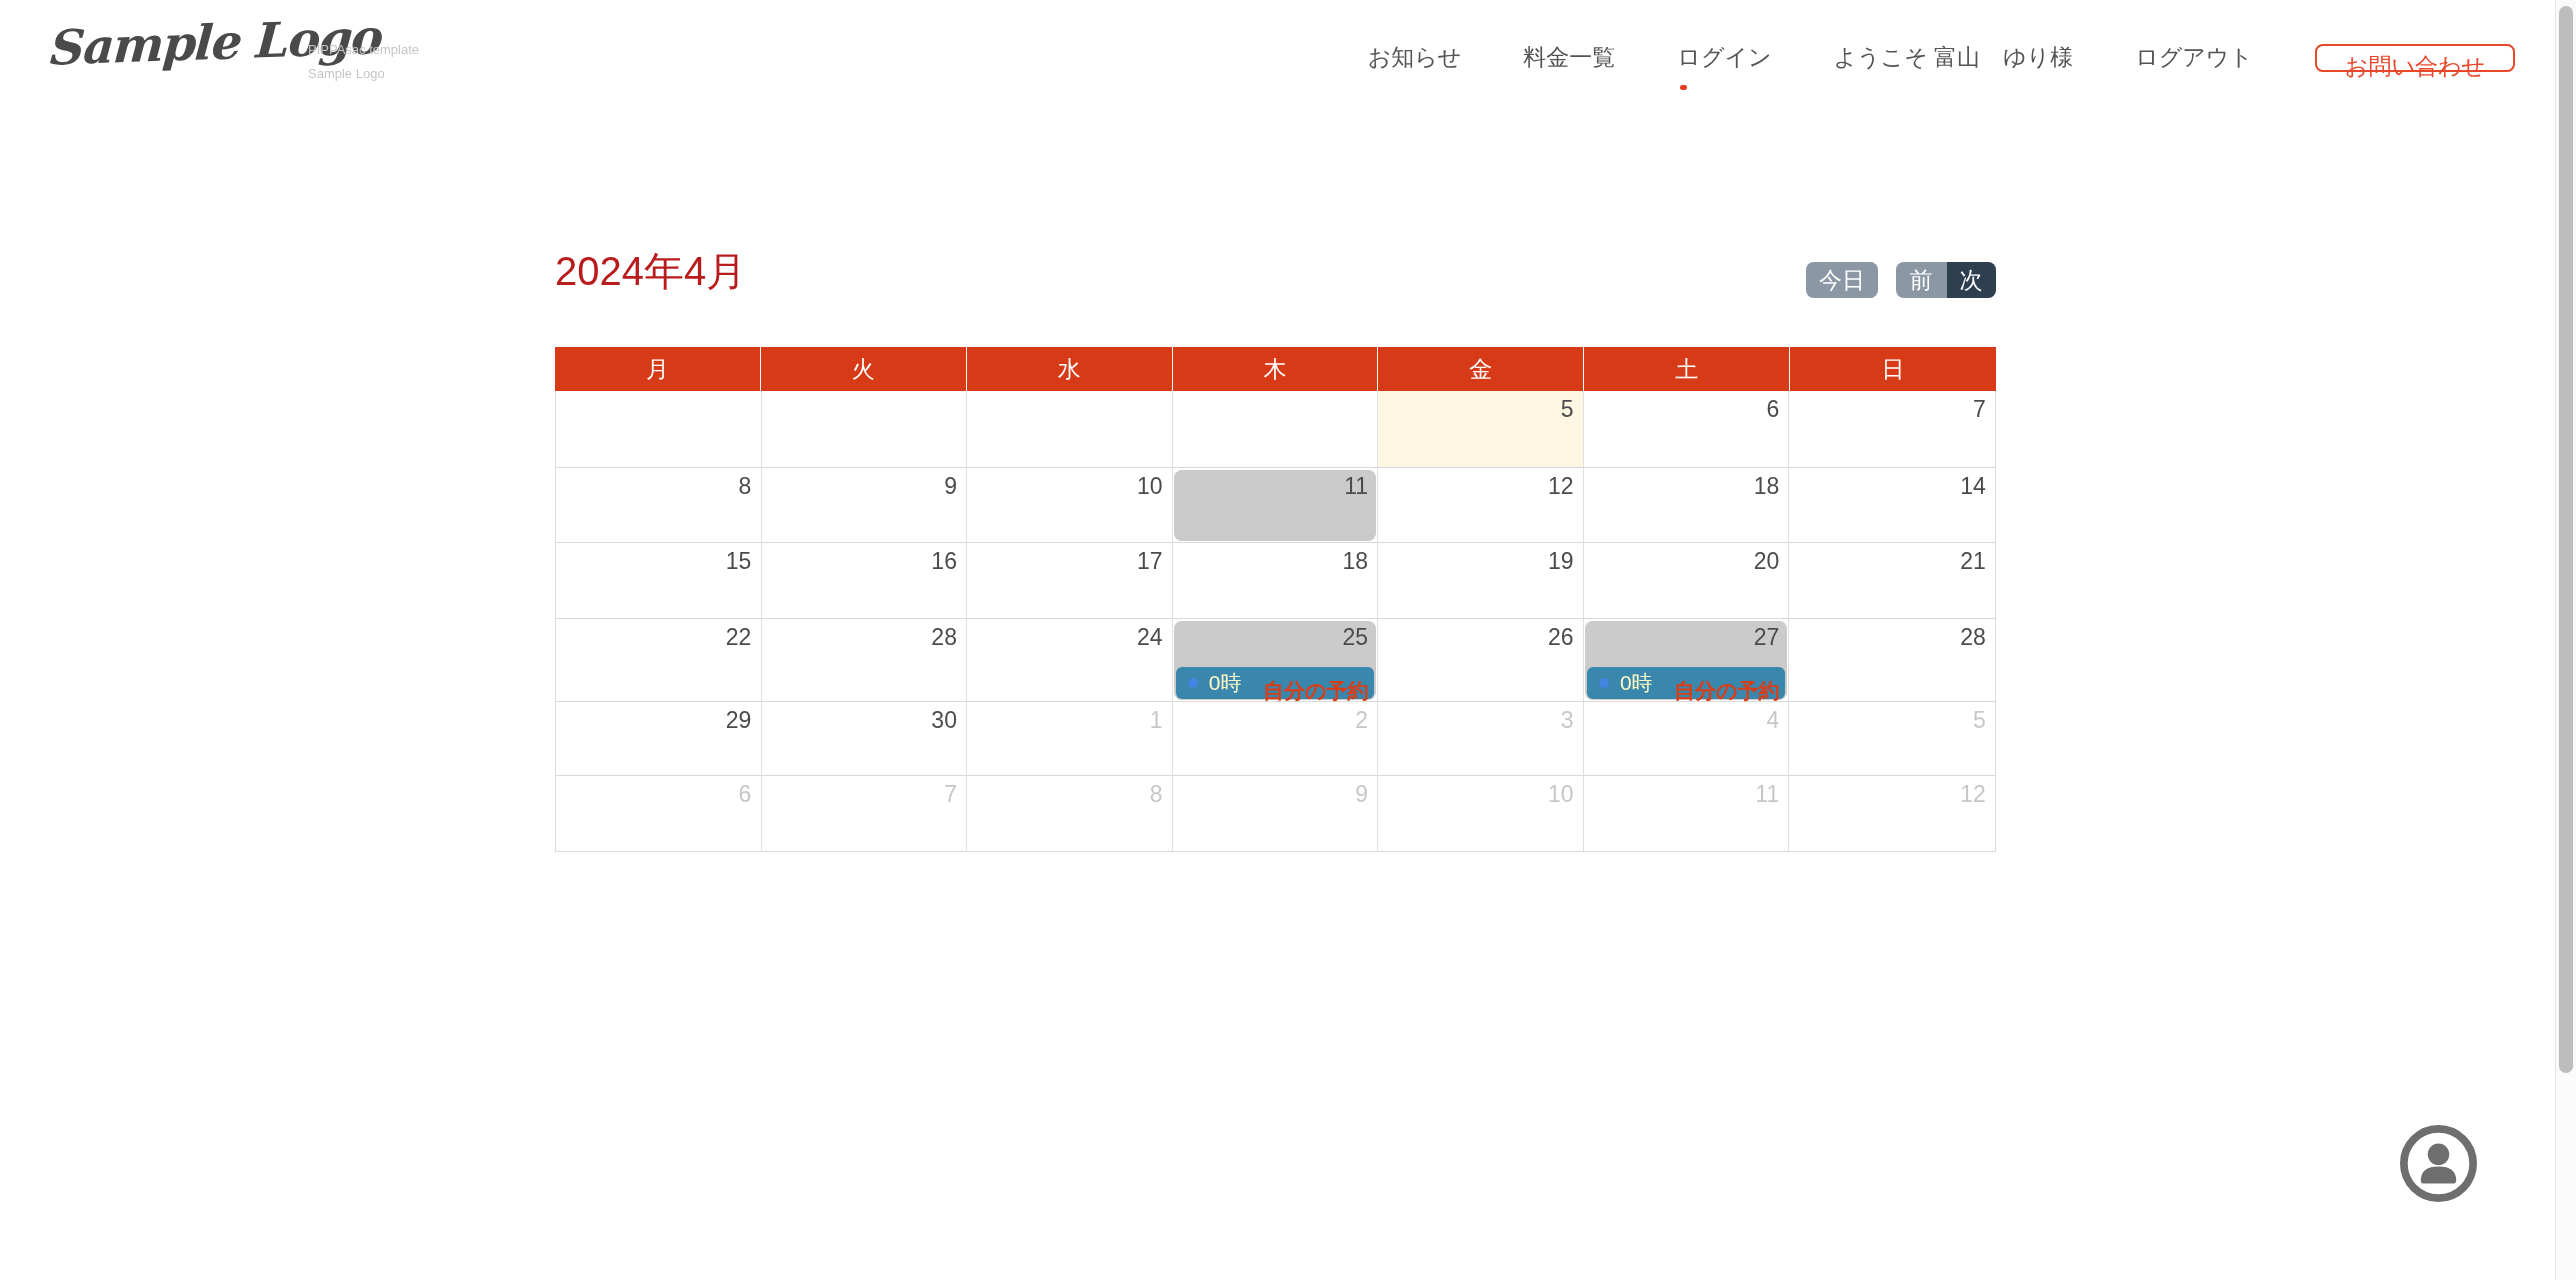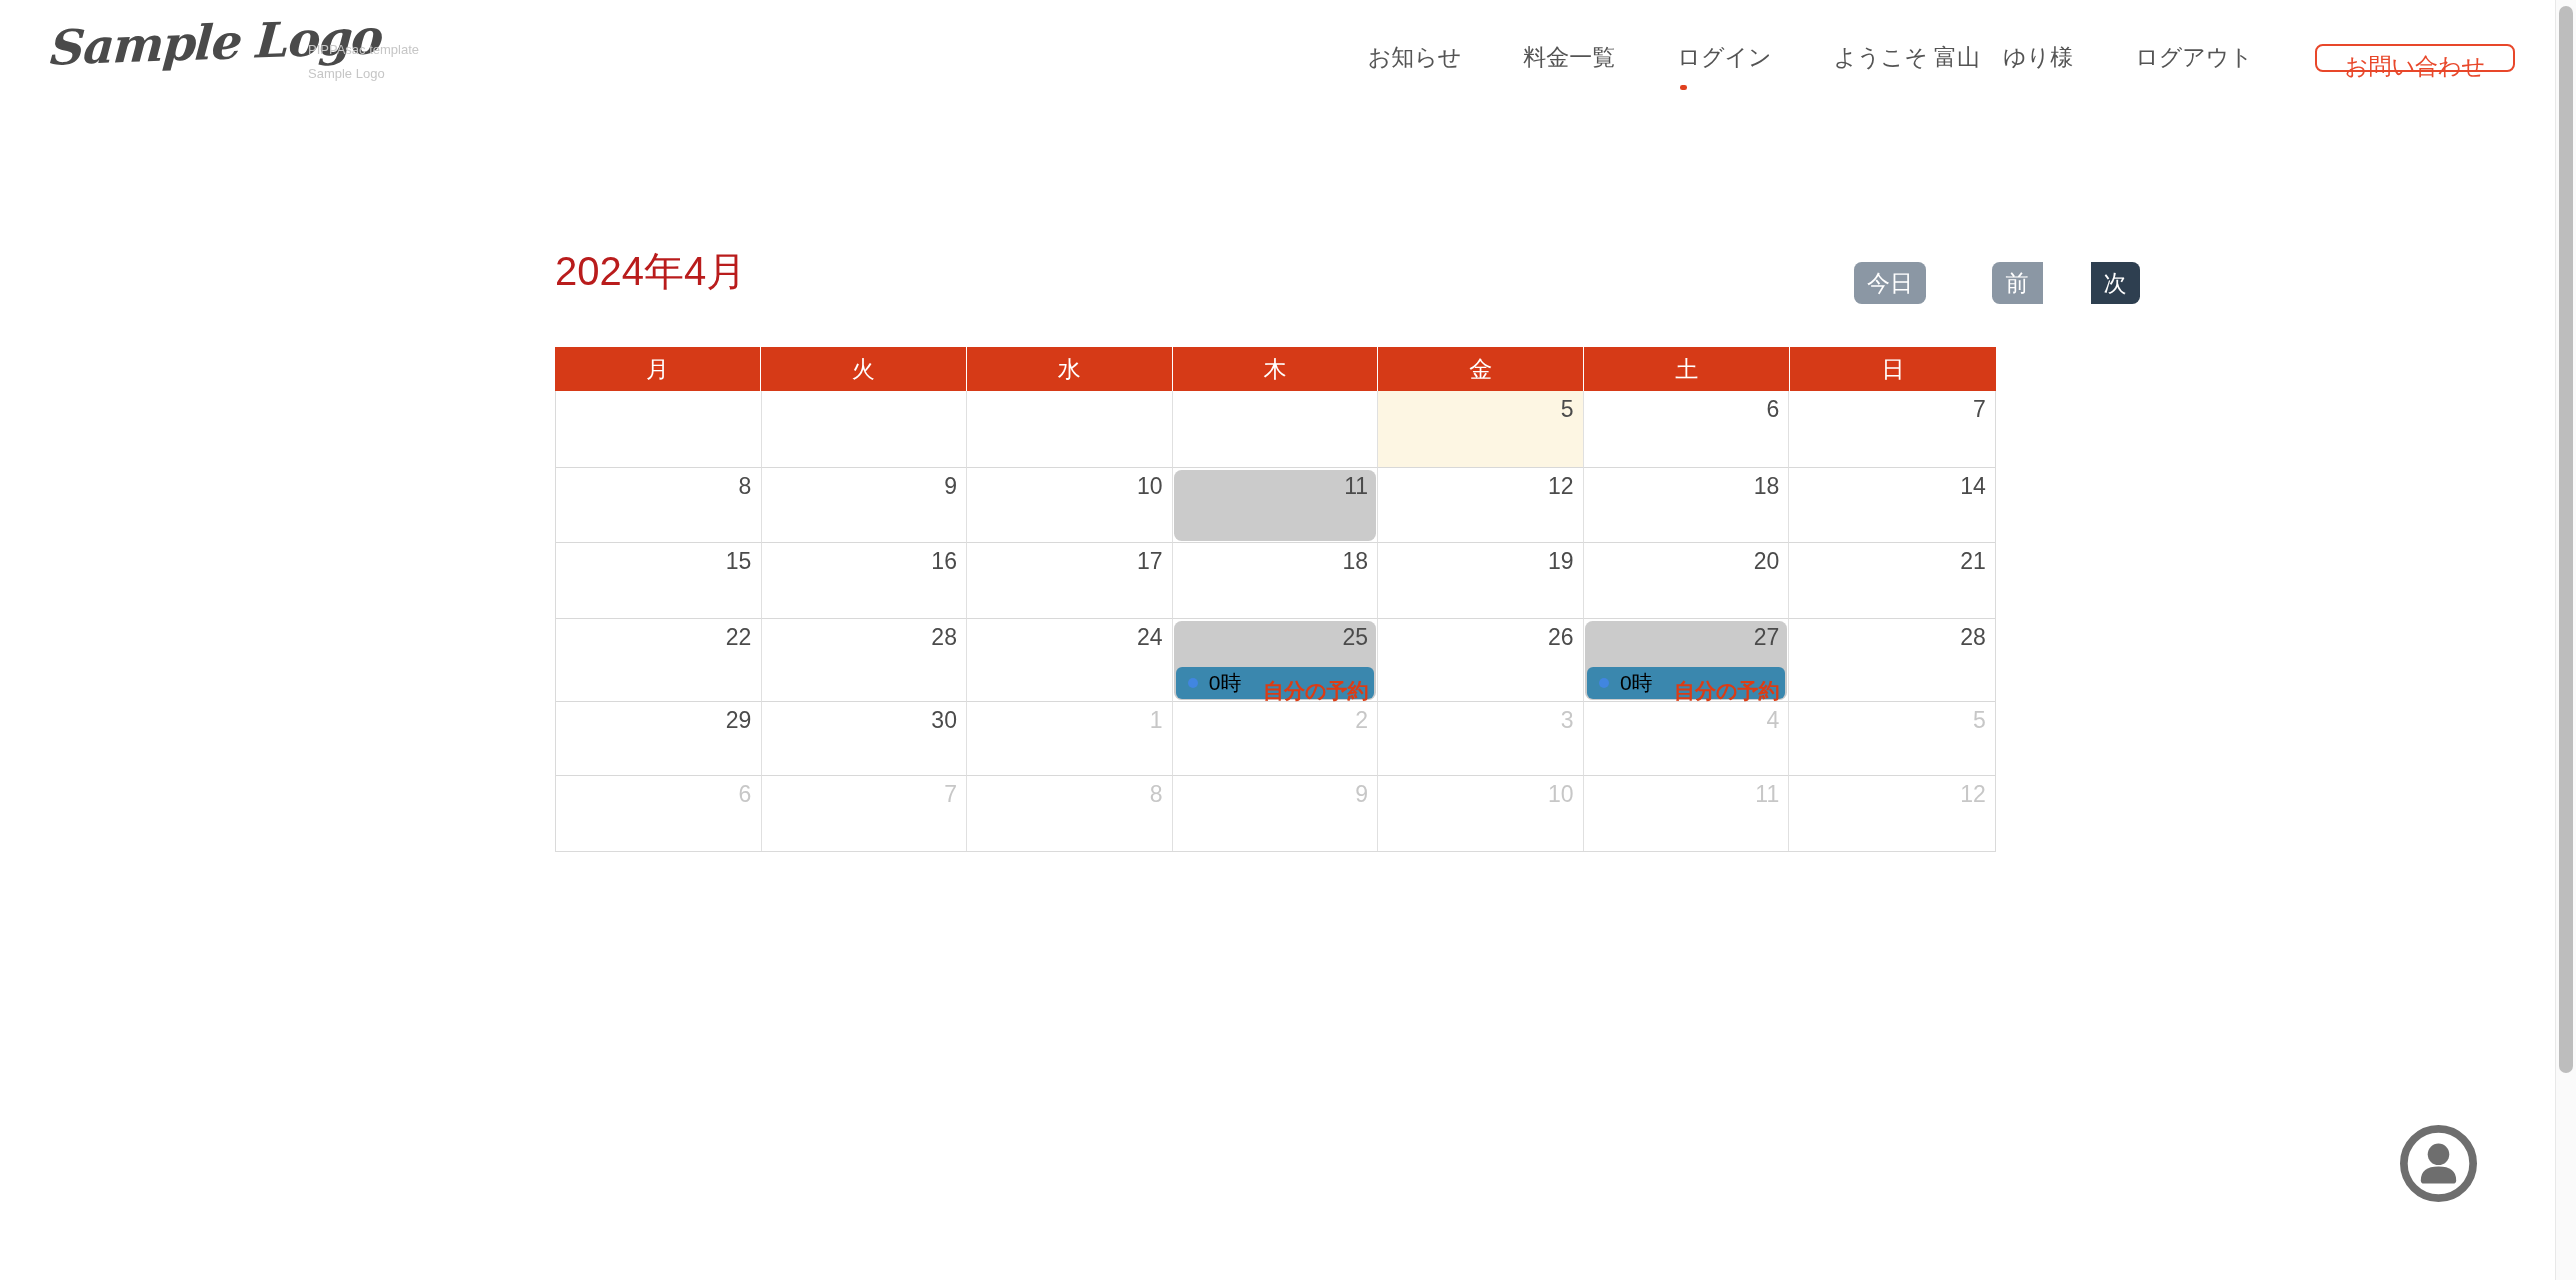--- a/index.html
+++ b/index.html
@@ -17,22 +17,22 @@
   .nav-item { position:relative; font-size:23px; color:#545454; white-space:nowrap; cursor:pointer; }
   .nav-dot { position:absolute; left:3.1px; top:calc(100% + 12.3px); width:7px; height:4.6px;
              border-radius:2.3px; background:#e0401e; }
   .contact-btn { border:2.3px solid #e8472a; border-radius:7.7px; background:#fff; color:#e8472a;
                  font-size:23px; height:28px; padding:0 28px; line-height:40px; white-space:nowrap;
                  cursor:pointer; font-family:inherit; }
 
   
   .cal-title { position:absolute; left:555px; top:247px; font-size:40px; line-height:48px; color:#b91c1c; }
   .toolbar { position:absolute; left:1806px; top:262px; display:flex; gap:17.6px; }
-  .btn { border:none; color:#fff; font-size:23px; height:42px; cursor:pointer;
-         font-family:inherit; display:flex; align-items:center; justify-content:center;margin-left:48px; }
+  .btn { border:none; color:#fff; font-size:23px; height:36px; cursor:pointer;
+         font-family:inherit; display:flex; align-items:center; justify-content:center; }
   .btn-today { width:72px; background:#8b97a4; border-radius:7.7px; }
   .btn-group { display:flex; }
   .btn-prev { width:51px; background:#8b97a4; border-radius:7.7px 0 0 7.7px; }
   .btn-next { width:49px; background:#2e3f50; border-radius:0 7.7px 7.7px 0; }
 
   
   .calendar { position:absolute; left:555px; top:347px; width:1441px; }
   .cal-head { display:grid; grid-template-columns:repeat(7,1fr); background:#d63a17; height:44px; }
   .cal-head-cell { color:#fff; font-size:23px; text-align:center; line-height:44px;
                    border-right:1.5px solid #fff; }
@@ -47,21 +47,21 @@
   .day-cell.last-row { border-bottom:none; }
   .day-cell.today { background:#fdf6e3; }
   .day-num { position:absolute; top:4.6px; right:9.2px; font-size:23px; color:#4b4b4b; z-index:2; }
   .day-num.other { color:#c7c7c7; }
   .busy-overlay { position:absolute; left:1.5px; right:1.5px; top:1.5px; bottom:1.5px;
                   background:#cbcbcb; border-radius:7.7px; z-index:1; }
   .event-pill { position:absolute; left:3.1px; right:3.1px; bottom:2.3px; height:32px;
                 background:#3a87ae; border-radius:6.1px; z-index:3; display:flex;
                 align-items:center; padding-left:12.3px; cursor:pointer; }
   .event-dot { width:10px; height:10px; border-radius:50%; background:#4186e0; flex:0 0 auto; }
-  .event-time { font-size:21px; color:#000000; margin-left:10.7px; white-space:nowrap; }
+  .event-time { font-size:21px; color:#fef9c3; margin-left:10.7px; white-space:nowrap; }
   .event-title { font-size:21px; font-weight:700; color:#dc3c14; margin-left:21.5px; white-space:nowrap;margin-top:17px; }
 
   
   .user-fab { position:absolute; left:2400px; top:1125px; width:77px; height:77px;
               border-radius:50%; background:#fff; cursor:pointer; }
 
   
   .scrollbar { position:absolute; right:0; top:0; width:21.5px; height:1280px;
                background:#fafafa; border-left:0.8px solid #e8e8e8; }
   .scroll-thumb { position:absolute; left:3.8px; top:6.1px; width:14px; height:1067px;

